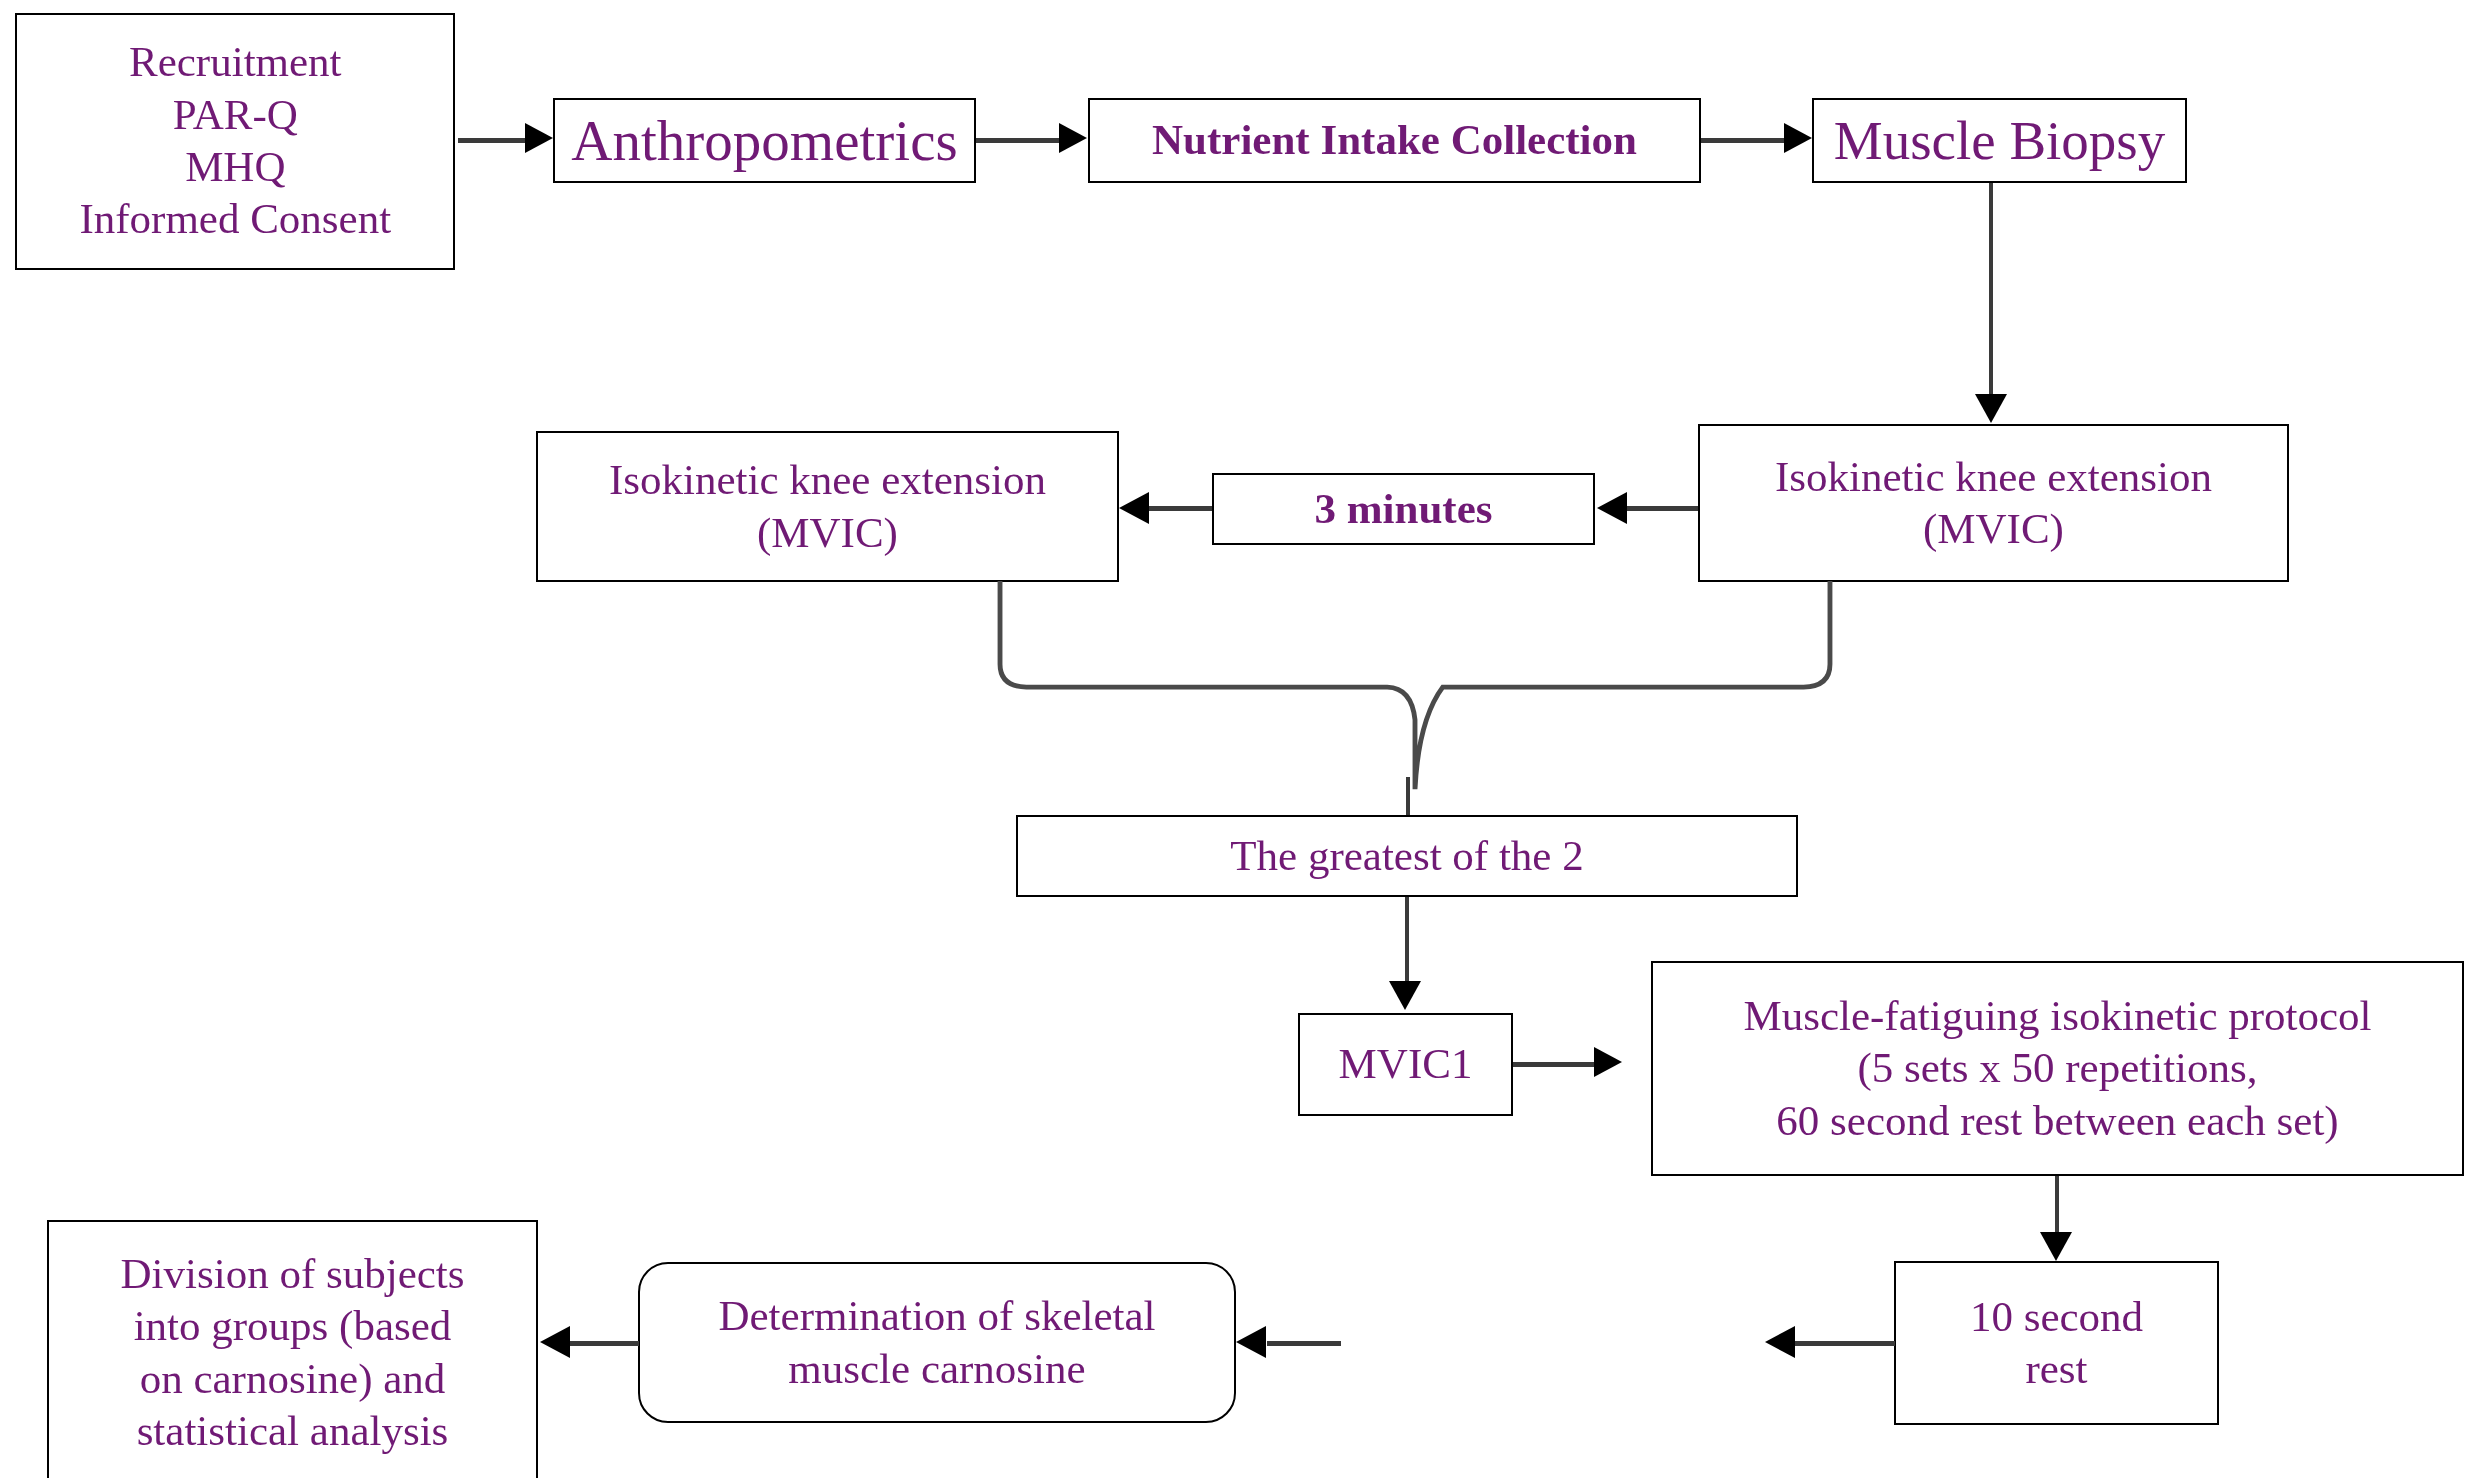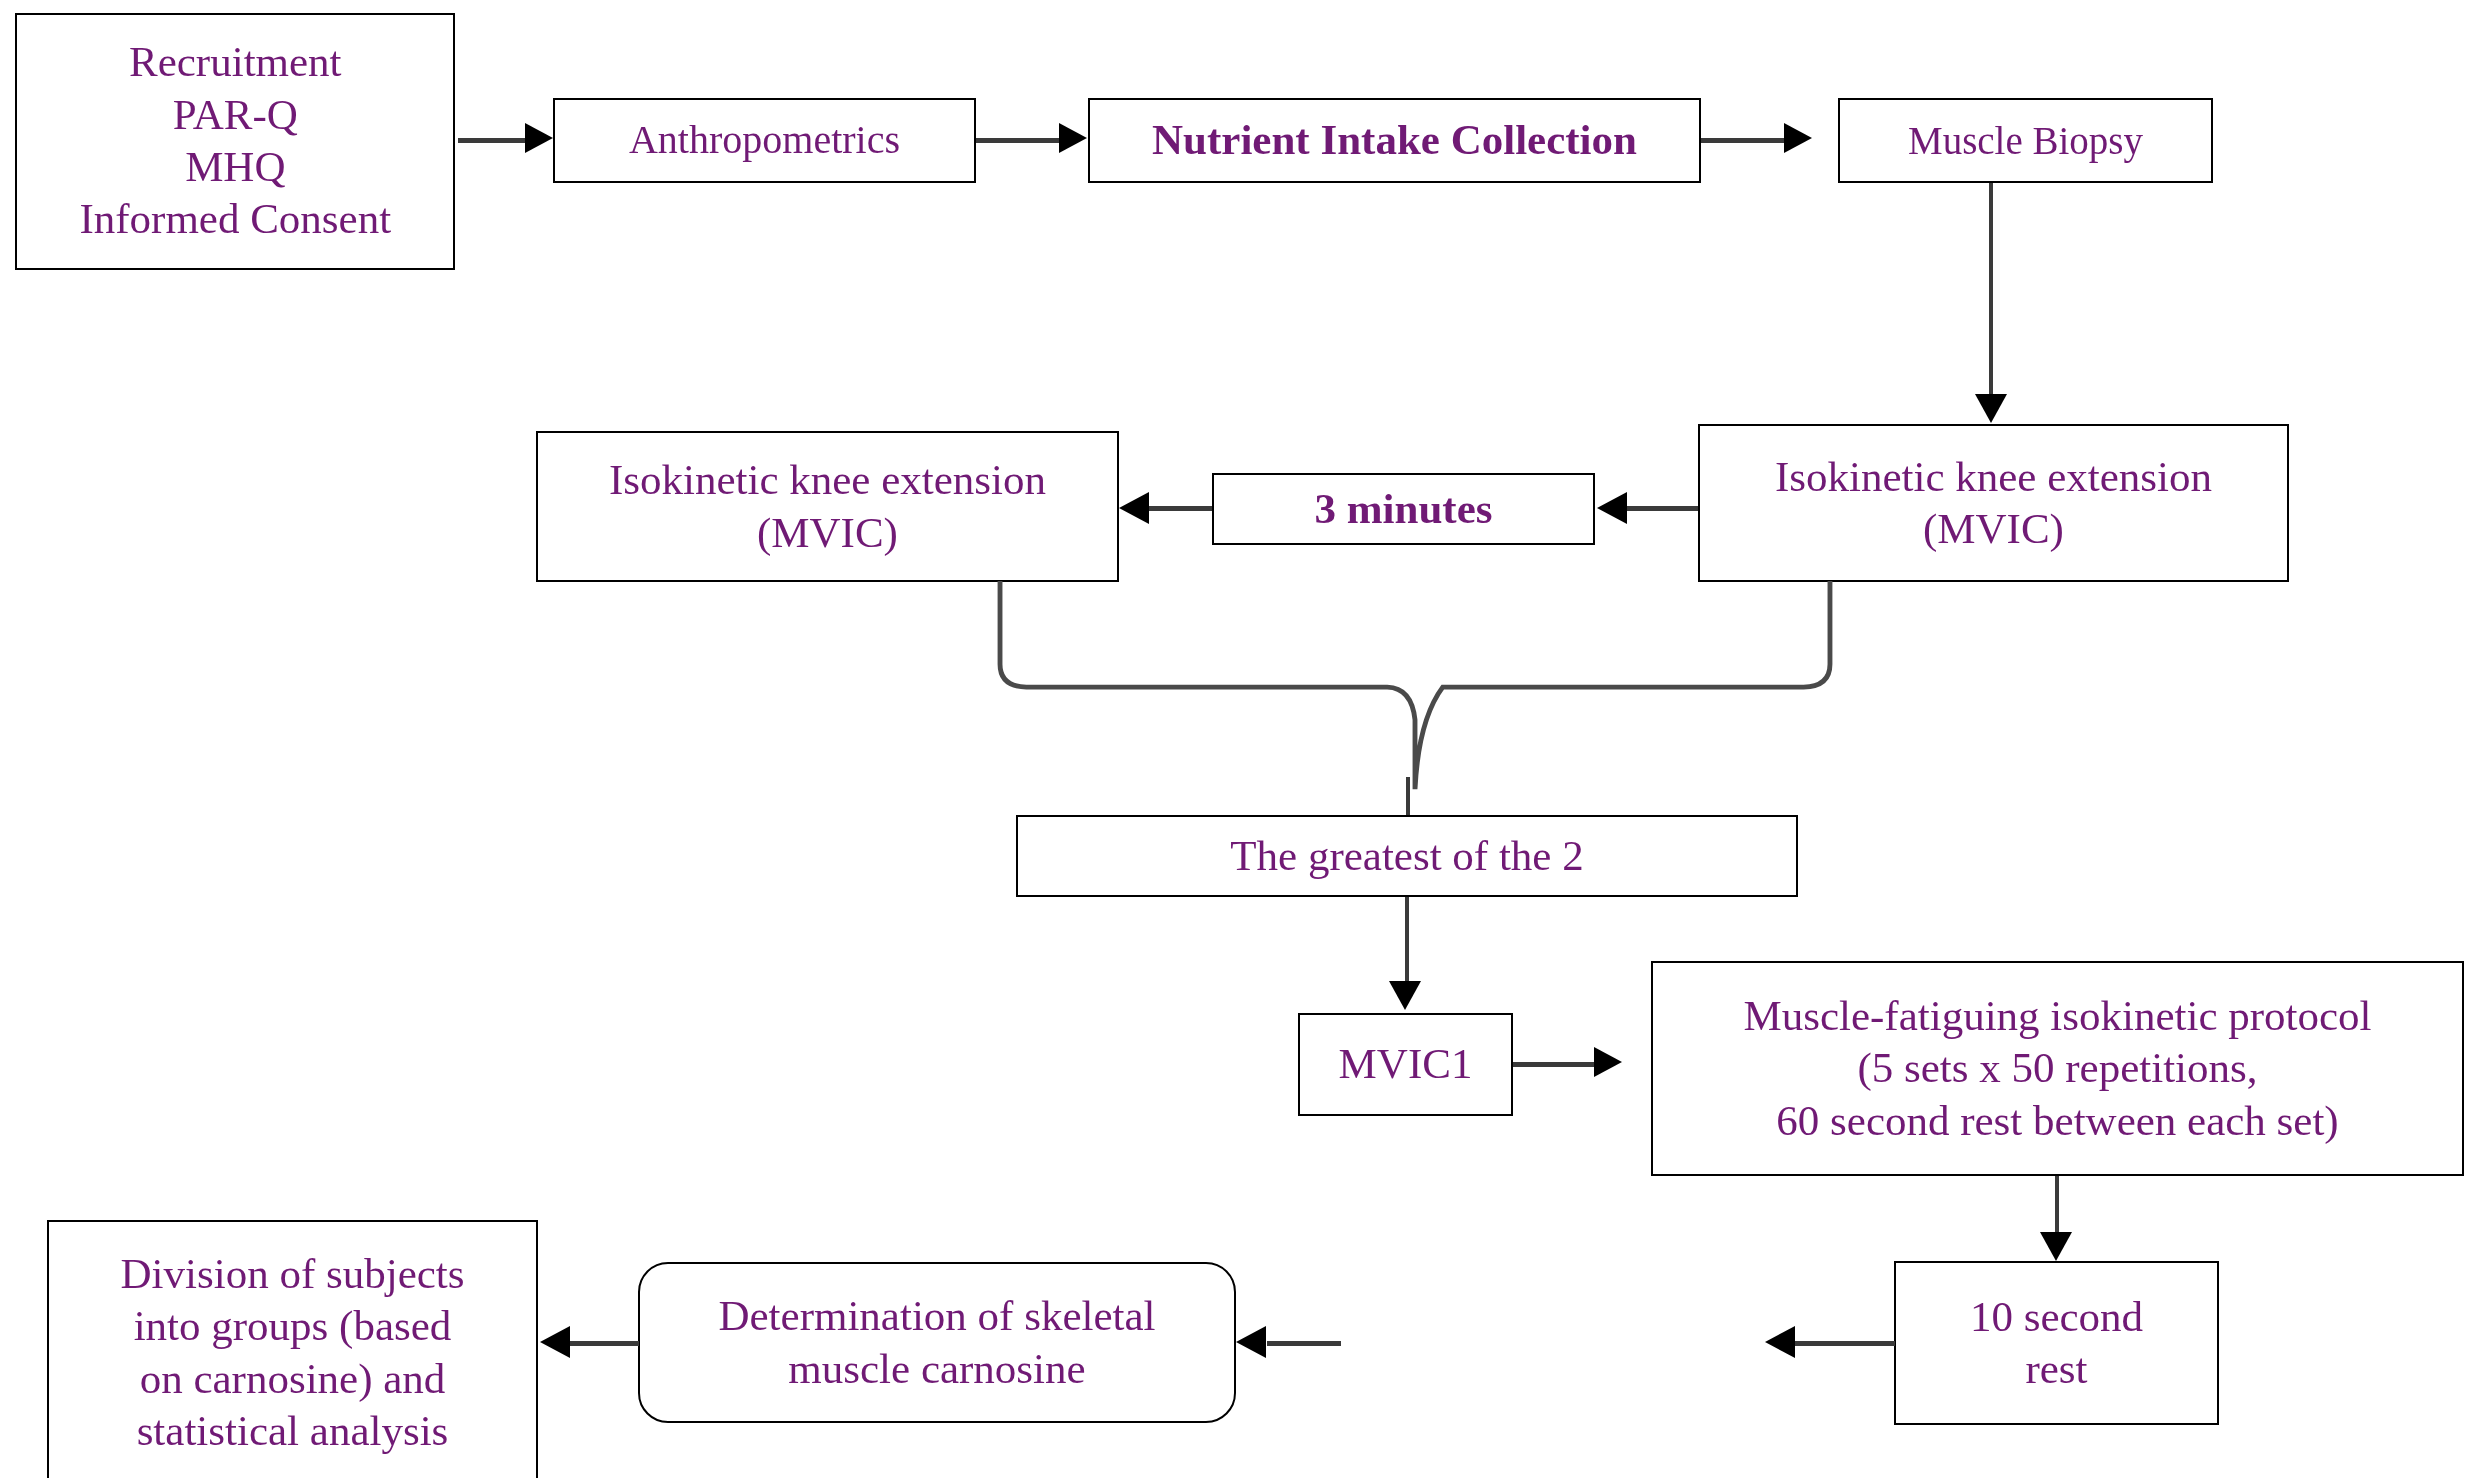--- a/index.html
+++ b/index.html
@@ -27,23 +27,23 @@
     color: #701a75;
     line-height: 1.22;
     padding: 2.8px 7px;
   }
   .node .txt {
     display: block;
     white-space: pre-line;
   }
   
   #n-recruitment      { left: 15.3px;   top: 12.5px;   width: 440px;  height: 257px;  font-size: 43px; }
-  #n-anthro           { left: 553px;  top: 98px;  width: 423px;  height: 85px;  font-size: 40px; }
+  #n-anthro           { left: 553px;  top: 98px;  width: 423px;  height: 85px;  font-size: 57px; }
   #n-nutrient         { left: 1088px; top: 98px;  width: 613px;  height: 85px;  font-size: 43px; font-weight: bold; }
-  #n-biopsy           { left: 1812px; top: 98px;  width: 375px;  height: 85px;  font-size: 39px; margin-left: 26px; }
+  #n-biopsy           { left: 1812px; top: 98px;  width: 375px;  height: 85px;  font-size: 55px; }
 
   #n-mvic-left        { left: 536px;  top: 431px;  width: 583px;  height: 151px;  font-size: 43px; }
   #n-3min             { left: 1212px; top: 473px;  width: 383px;  height: 72px;  font-size: 43px; font-weight: bold; }
   #n-mvic-right       { left: 1698px; top: 424px;  width: 591px;  height: 158px;  font-size: 43px; }
 
   #n-greatest         { left: 1016px; top: 815px; width: 782px; height: 82px; font-size: 43px; }
   #n-mvic1            { left: 1298px; top: 1013px; width: 215px;  height: 103px;  font-size: 43px; }
   #n-protocol         { left: 1651px; top: 961px; width: 813px; height: 215px;  font-size: 43px; }
 
   #n-division         { left: 47px;   top: 1212px; width: 491px;  height: 265px;  font-size: 43px; margin-top: 8px; }

